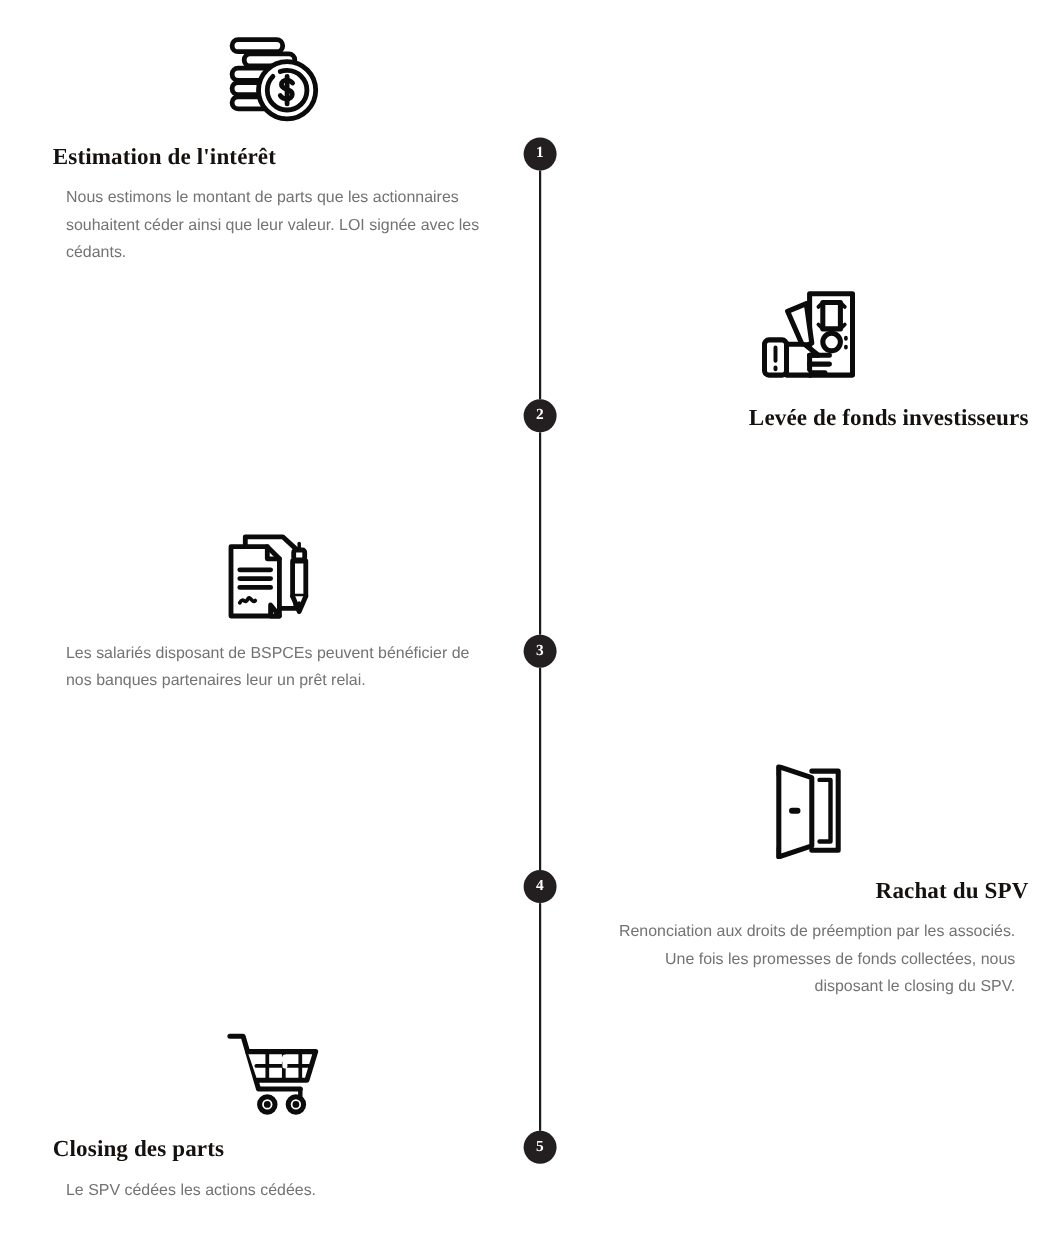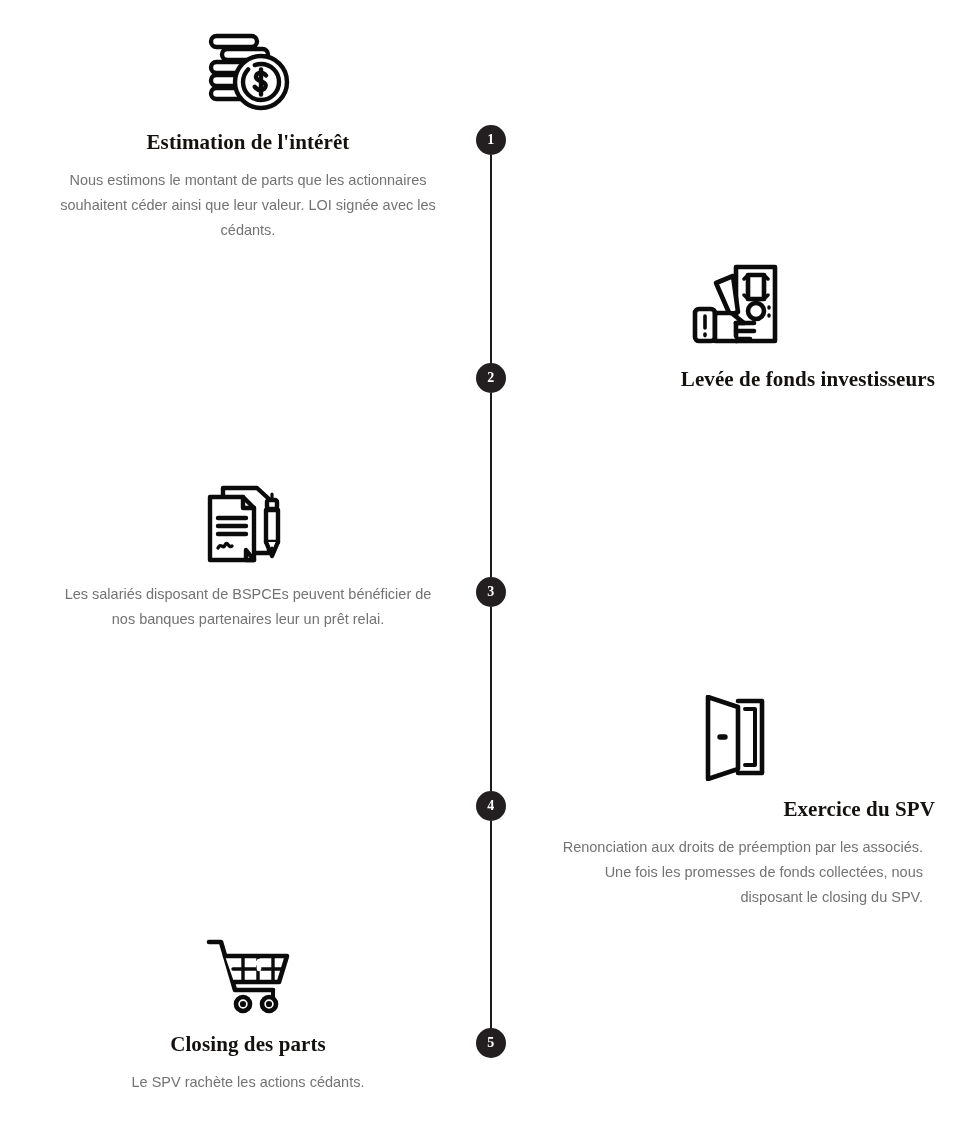--- a/index.html
+++ b/index.html
@@ -28,21 +28,21 @@
     font-family: "Liberation Serif", serif;
     font-weight: bold;
     font-size: 14px;
     display: flex; align-items: center; justify-content: center;
     letter-spacing: .3px;
     z-index: 3;
   }
 
   
   .step { position: absolute; width: 400px; }
-  .step.left  { left: 48px;  text-align: center; }
+  .step.left  { left: 48px;  text-align: left; }
   .step.right { left: 535px; text-align: right; }
 
   .icon-wrap {
     height: 96px;
     display: flex; align-items: flex-end; justify-content: center;
     margin-bottom: 16px;
   }
   .icon-wrap svg { display: block; }
 
   .step-title {
@@ -142,21 +142,21 @@
   <div class="step right" style="top:685px;">
     <div class="icon-wrap">
       <svg width="70" height="86" viewBox="0 0 70 86" fill="none" stroke="#0b0b0b" stroke-width="4.6" stroke-linejoin="round" stroke-linecap="round">
         <path d="M38 6h24v72H38"></path>
         <path d="M45 14h10v56H45" stroke-width="4"></path>
         <path d="M8 2l30 10v62L8 84z" fill="#ffffff"></path>
         <path d="M8 2v8M8 76v8" stroke-width="4"></path>
         <path d="M20 42h5" stroke-width="5.4"></path>
       </svg>
     </div>
-    <div class="step-title">Exercice du SPV</div>
+    <div class="step-title">Rachat du SPV</div>
     <div class="step-desc">Renonciation aux droits de préemption par les associés. Une fois les promesses de fonds collectées, nous disposant le closing du SPV.</div>
   </div>
 
   <div class="marker" style="left:476px;top:1028px;">
     <span>5</span>
   </div>
   <div class="step left" style="top:920px;">
     <div class="icon-wrap">
       <svg width="90" height="84" viewBox="0 0 90 84" fill="none" stroke="#0b0b0b" stroke-width="4.6" stroke-linejoin="round" stroke-linecap="round">
         <path d="M6 10h12l14 48h38"></path>
@@ -165,16 +165,16 @@
         <path d="M40 25v24M55 25v24M70 25v24" stroke-width="3.4"></path>
         <path d="M52 31h8M56 29v8" stroke="#ffffff" stroke-width="4.6"></path>
         <path d="M70 58v8" stroke-width="4"></path>
         <circle cx="40" cy="72" r="7" fill="#ffffff"></circle>
         <circle cx="66" cy="72" r="7" fill="#ffffff"></circle>
         <circle cx="40" cy="72" r="1.6" stroke-width="3"></circle>
         <circle cx="66" cy="72" r="1.6" stroke-width="3"></circle>
       </svg>
     </div>
     <div class="step-title">Closing des parts</div>
-    <div class="step-desc">Le SPV rachète les actions cédants.</div>
+    <div class="step-desc">Le SPV cédées les actions cédées.</div>
   </div>
 
 </div>
 
 </body></html>

